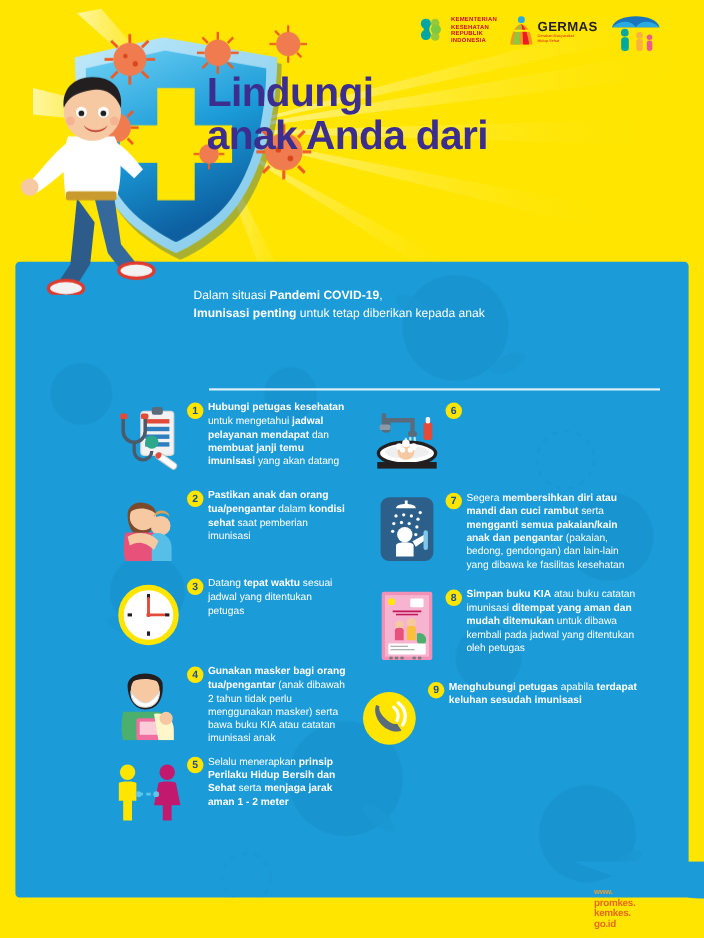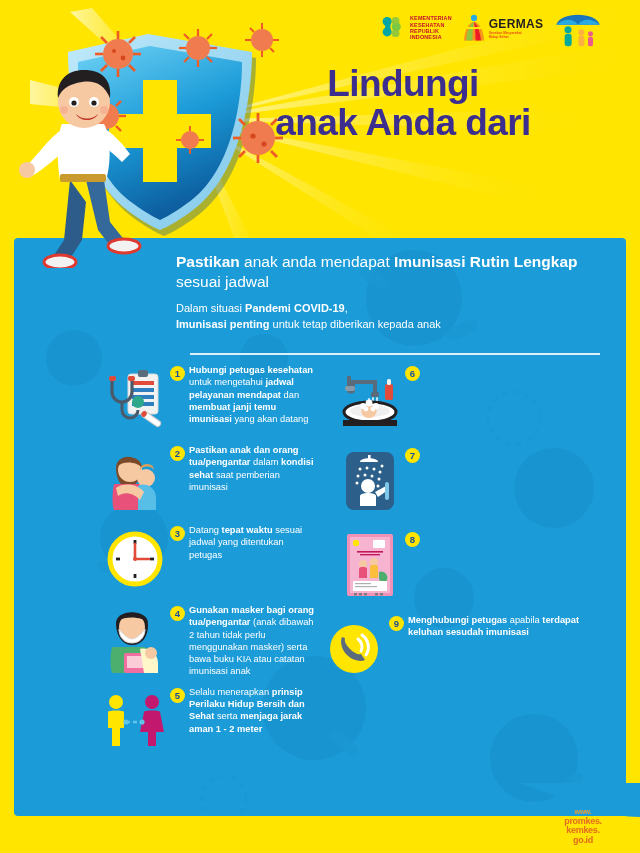--- a/index.html
+++ b/index.html
@@ -34,21 +34,21 @@
     font-size: 12px; font-weight: bold; color: #231F20; letter-spacing: .3px;
   }
   .logo-germas .gm-sub {
     font-size: 3.4px; line-height: 4px; color: #E8511A; font-weight:bold;
   }
 
   
   .title {
     position: absolute; right: 22px; top: 64px;
     width: 430px;
-    text-align: center;
+    text-align: left;
     color: #3B2E8F;
     font-weight: bold;
     font-size: 37px;
     line-height: 39px;
     letter-spacing: -0.6px;
     z-index: 6;
   }
   .title .l1 { display:block; }
   .title .l2 { display:block; }
   .title .l3 { display:block; }
@@ -114,21 +114,21 @@
   .li3 { margin-bottom: 10px; }
   .li4 { margin-bottom: 8px; }
 
   .ri1 { margin-bottom: 12px; }
   .ri2 { margin-bottom: 14px; }
   .ri3 { margin-bottom: 14px; }
 
   
   .footer-url {
     position: absolute; right: 14px; bottom: 8px;
-    width: 86px; text-align: center;
+    width: 86px; text-align: left;
     color: #E36C1E; font-weight: bold;
     font-size: 9px; line-height: 9.4px;
     letter-spacing: -0.3px;
   }
   .footer-url .w { font-size: 7px; color:#E8A03A; }
   .footer-curve {
     position:absolute; right:0; bottom:36px; width:120px; height:34px;
   }
 </style>
 </head>
@@ -356,23 +356,20 @@
         <ellipse cx="96" cy="330" rx="13" ry="6" transform="rotate(20 96 330)"></ellipse>
       </g>
       <g stroke="#1C8FC9" stroke-width="2.5" fill="none" opacity=".75">
         <circle cx="500" cy="180" r="26" stroke-dasharray="5 6"></circle>
         <circle cx="210" cy="560" r="22" stroke-dasharray="5 6"></circle>
       </g>
     </svg>
   </div>
 
   <div class="panel-head">
-    <div class="ph1">
-      <b class="hl">Pastikan</b><span> anak anda mendapat </span><b class="hl">Imunisasi Rutin Lengkap</b><span> sesuai jadwal</span>
-    </div>
     <div class="ph2">
       <span>Dalam situasi </span><b class="hl">Pandemi COVID-19</b><span>,</span><br>
       <b class="hl">Imunisasi penting</b><span> untuk tetap diberikan kepada anak</span>
     </div>
   </div>
 
   <div class="divider"></div>
 
   <div class="col col-left">
 
@@ -530,20 +527,23 @@
             <circle cx="34" cy="36" r="1.5"></circle>
               <circle cx="38" cy="16" r="1.5"></circle>
           </g>
           <circle cx="24" cy="36" r="7" fill="#FFFFFF"></circle>
           <path d="M16 46 C16 42 32 42 32 46 L32 56 L16 56 Z" fill="#FFFFFF"></path>
           <path d="M31 42 L42 36 L44 40 L34 47 Z" fill="#FFFFFF"></path>
           <rect x="41" y="32" width="4" height="18" rx="2" fill="#7FC8EA"></rect>
         </svg>
       </div>
       <div class="num">7</div>
+      <div class="txt">
+        <span>Segera </span><b>membersihkan diri atau mandi dan cuci rambut</b><span> serta </span><b>mengganti semua pakaian/kain anak dan pengantar</b><span> (pakaian, bedong, gendongan) dan lain-lain yang dibawa ke fasilitas kesehatan</span>
+      </div>
     </div>
 
     <div class="item ri3">
       <div class="icon-wrap">
         <svg width="50" height="66" viewBox="0 0 50 66">
           <rect x="2" y="2" width="46" height="62" rx="2" fill="#F291B8"></rect>
           <rect x="5" y="5" width="40" height="56" fill="#F7B4D0"></rect>
           <circle cx="11" cy="11" r="3.2" fill="#FFE500"></circle>
           <rect x="28" y="8" width="12" height="8" rx="1" fill="#FFFFFF"></rect>
           <rect x="12" y="19" width="26" height="1.6" fill="#C2185B"></rect>
@@ -561,20 +561,23 @@
           <g fill="#7A7A7A">
             <rect x="9" y="61" width="3" height="2.4"></rect>
               <rect x="14" y="61" width="3" height="2.4"></rect>
             <rect x="19" y="61" width="3" height="2.4"></rect>
               <rect x="30" y="61" width="3" height="2.4"></rect>
             <rect x="35" y="61" width="3" height="2.4"></rect>
           </g>
         </svg>
       </div>
       <div class="num">8</div>
+      <div class="txt">
+        <b>Simpan buku KIA</b><span> atau buku catatan imunisasi </span><b>ditempat yang aman dan mudah ditemukan</b><span> untuk dibawa kembali pada jadwal yang ditentukan oleh petugas</span>
+      </div>
     </div>
 
     <div class="item ri4" style="margin-left:-16px;">
       <div class="icon-wrap">
         <svg width="52" height="52" viewBox="0 0 52 52">
           <circle cx="26" cy="26" r="24" fill="#FFE500"></circle>
           <path d="M14 14 C12 18 13 26 19 32 C25 38 33 39 37 37 L33 31 C30 32 26 30 22 26 C18 22 16 18 17 15 Z" fill="#5A6B7B"></path>
           <g stroke="#FFFFFF" stroke-width="3" fill="none" stroke-linecap="round">
             <path d="M30 16 C34 19 35 24 33 28"></path>
             <path d="M34 12 C41 17 42 26 38 32"></path>

